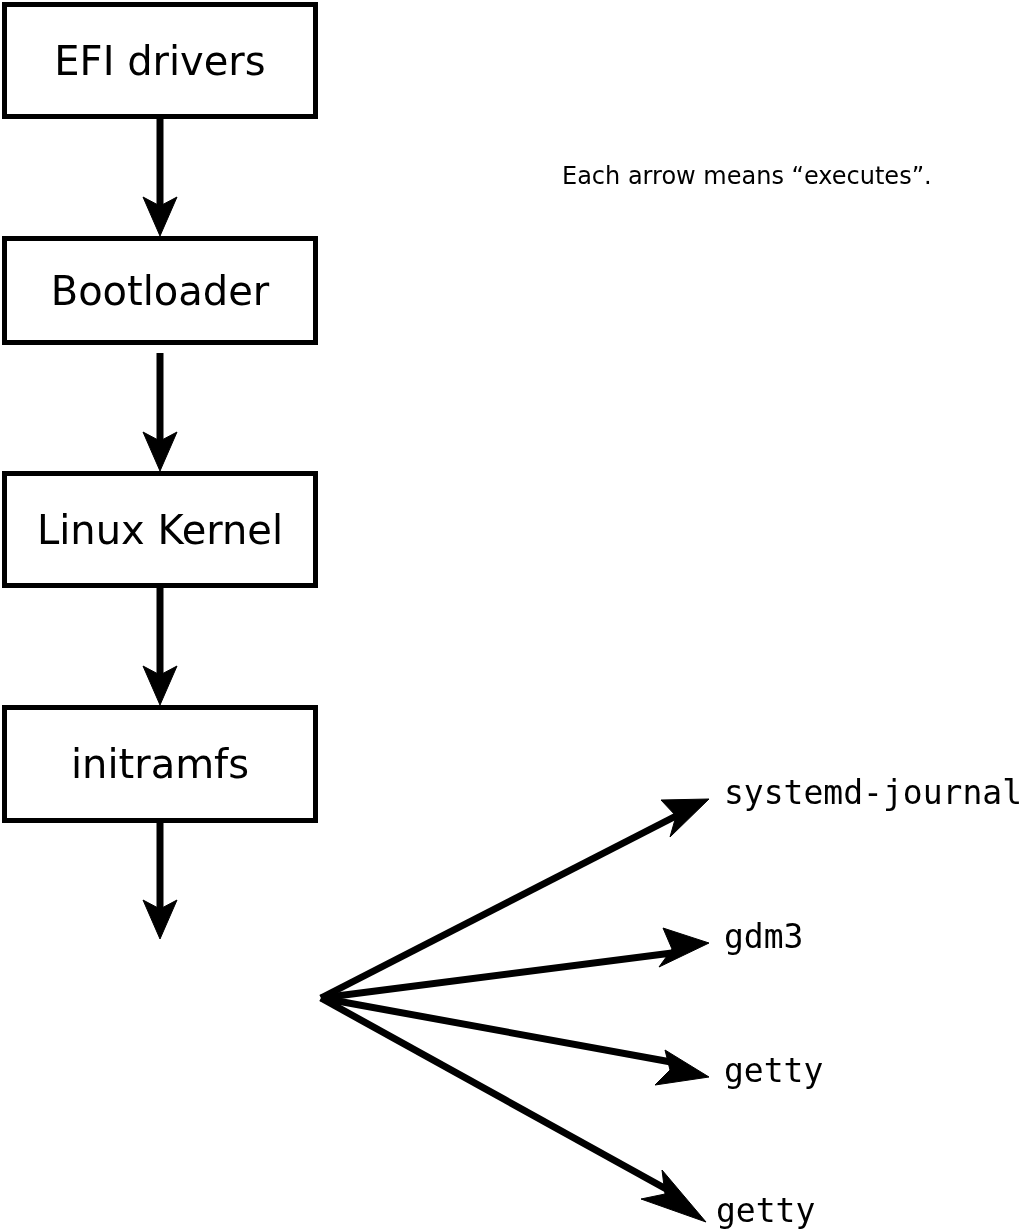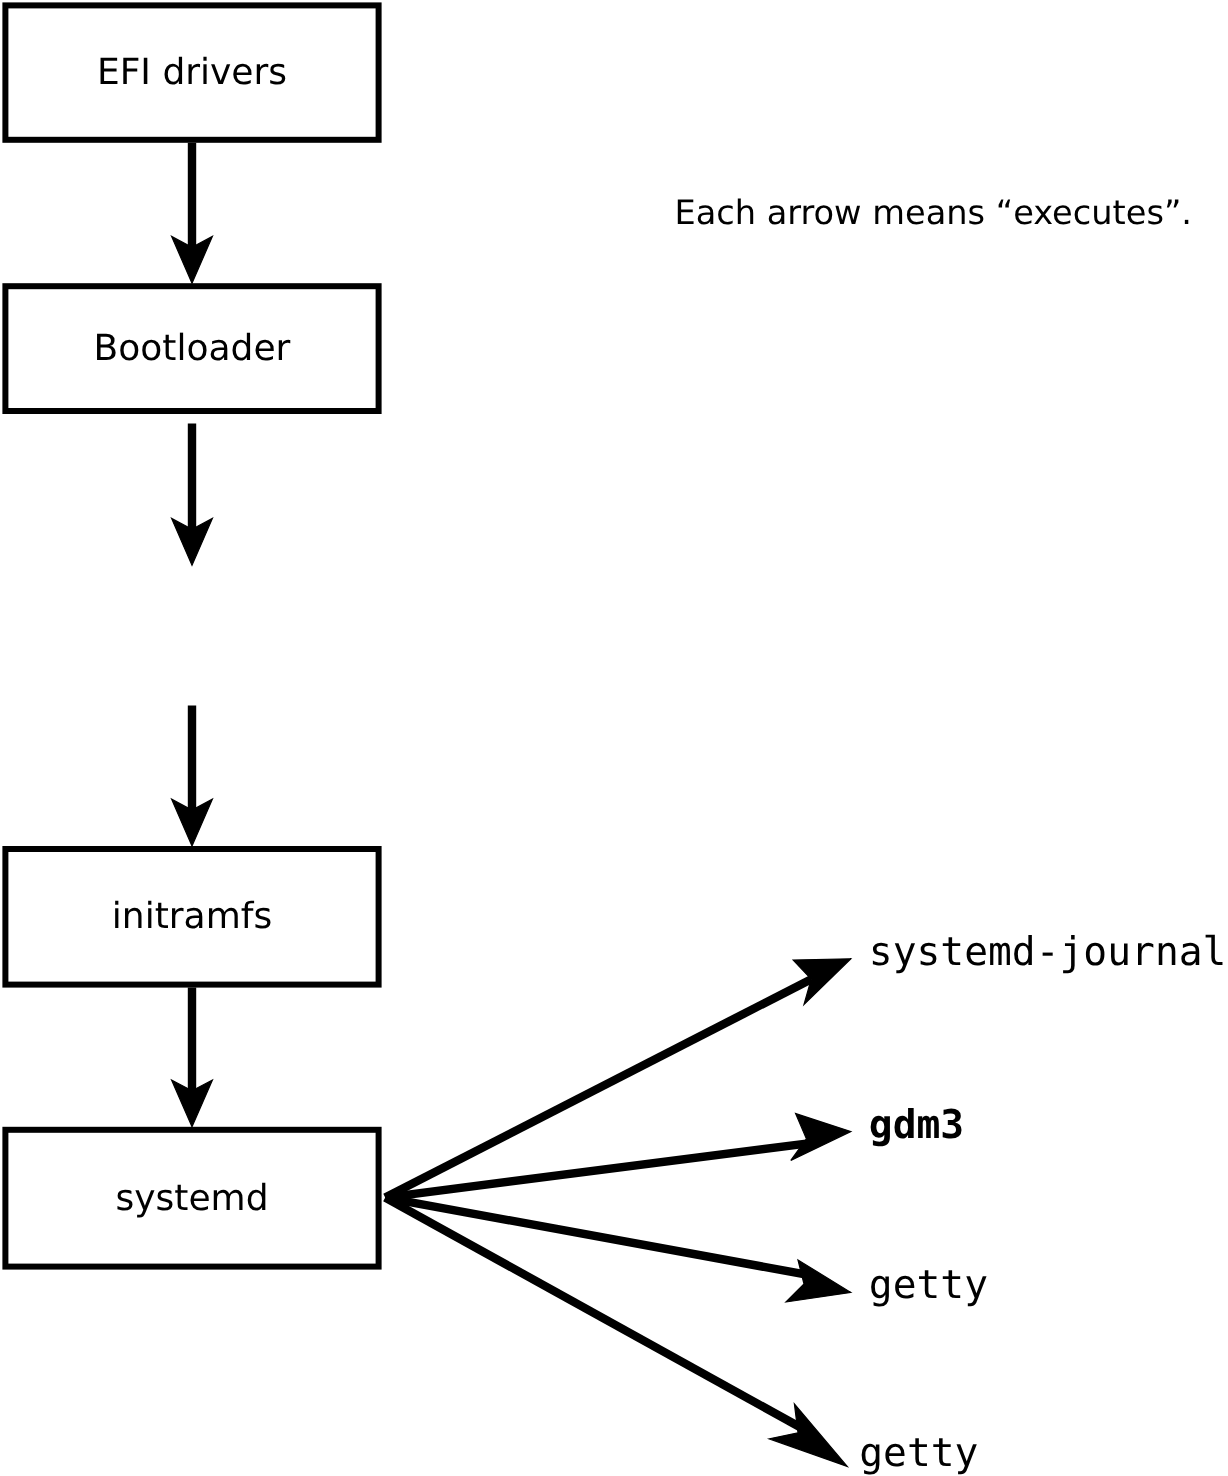--- a/index.html
+++ b/index.html
@@ -21,29 +21,29 @@
     position: absolute;
     box-sizing: border-box;
     background: #ffffff;
     border: 5px solid #000000;
     display: flex;
     align-items: center;
     justify-content: center;
   }
   .flow-box-label {
     font-family: "DejaVu Sans", sans-serif;
-    font-size: 30px;
+    font-size: 40px;
     color: #000000;
     line-height: 1;
     white-space: nowrap;
   }
   .caption {
     position: absolute;
     font-family: "DejaVu Sans", sans-serif;
-    font-size: 28px;
+    font-size: 24px;
     color: #000000;
     white-space: nowrap;
     line-height: 1;
   }
   .leaf-label {
     position: absolute;
     font-family: "DejaVu Sans Mono", monospace;
     font-size: 33px;
     color: #000000;
     white-space: nowrap;
@@ -64,34 +64,34 @@
 <div id="canvas">
 
   <div class="flow-box" style="left:2px; top:2px; width:316px; height:117px;">
     <span class="flow-box-label">EFI drivers</span>
   </div>
 
   <div class="flow-box" style="left:2px; top:236px; width:316px; height:109px;">
     <span class="flow-box-label">Bootloader</span>
   </div>
 
+  <div class="flow-box" style="left:2px; top:471px; width:316px; height:117px;">
+    <span class="flow-box-label">Linux Kernel</span>
+  </div>
 
   <div class="flow-box" style="left:2px; top:705px; width:316px; height:118px;">
     <span class="flow-box-label">initramfs</span>
   </div>
 
-  <div class="flow-box" style="left:2px; top:939px; width:316px; height:119px;">
-    <span class="flow-box-label">systemd</span>
-  </div>
 
   <div class="caption" style="left:562px; top:164px;">Each arrow means “executes”.</div>
 
   <div class="leaf-label" style="left:724px; top:776px;">systemd-journal</div>
 
-  <div class="leaf-label" style="left:724px; top:920px;font-weight:bold;">gdm3</div>
+  <div class="leaf-label" style="left:724px; top:920px;">gdm3</div>
 
   <div class="leaf-label" style="left:724px; top:1054px;text-align:right;">getty</div>
 
   <div class="leaf-label" style="left:716px; top:1194px;">getty</div>
 
   <svg class="overlay" viewBox="0 0 1023 1230">
     <g fill="#000000" stroke="#000000">
 
       <g>
         <line x1="160" y1="119" x2="160" y2="215" stroke-width="7"></line>

